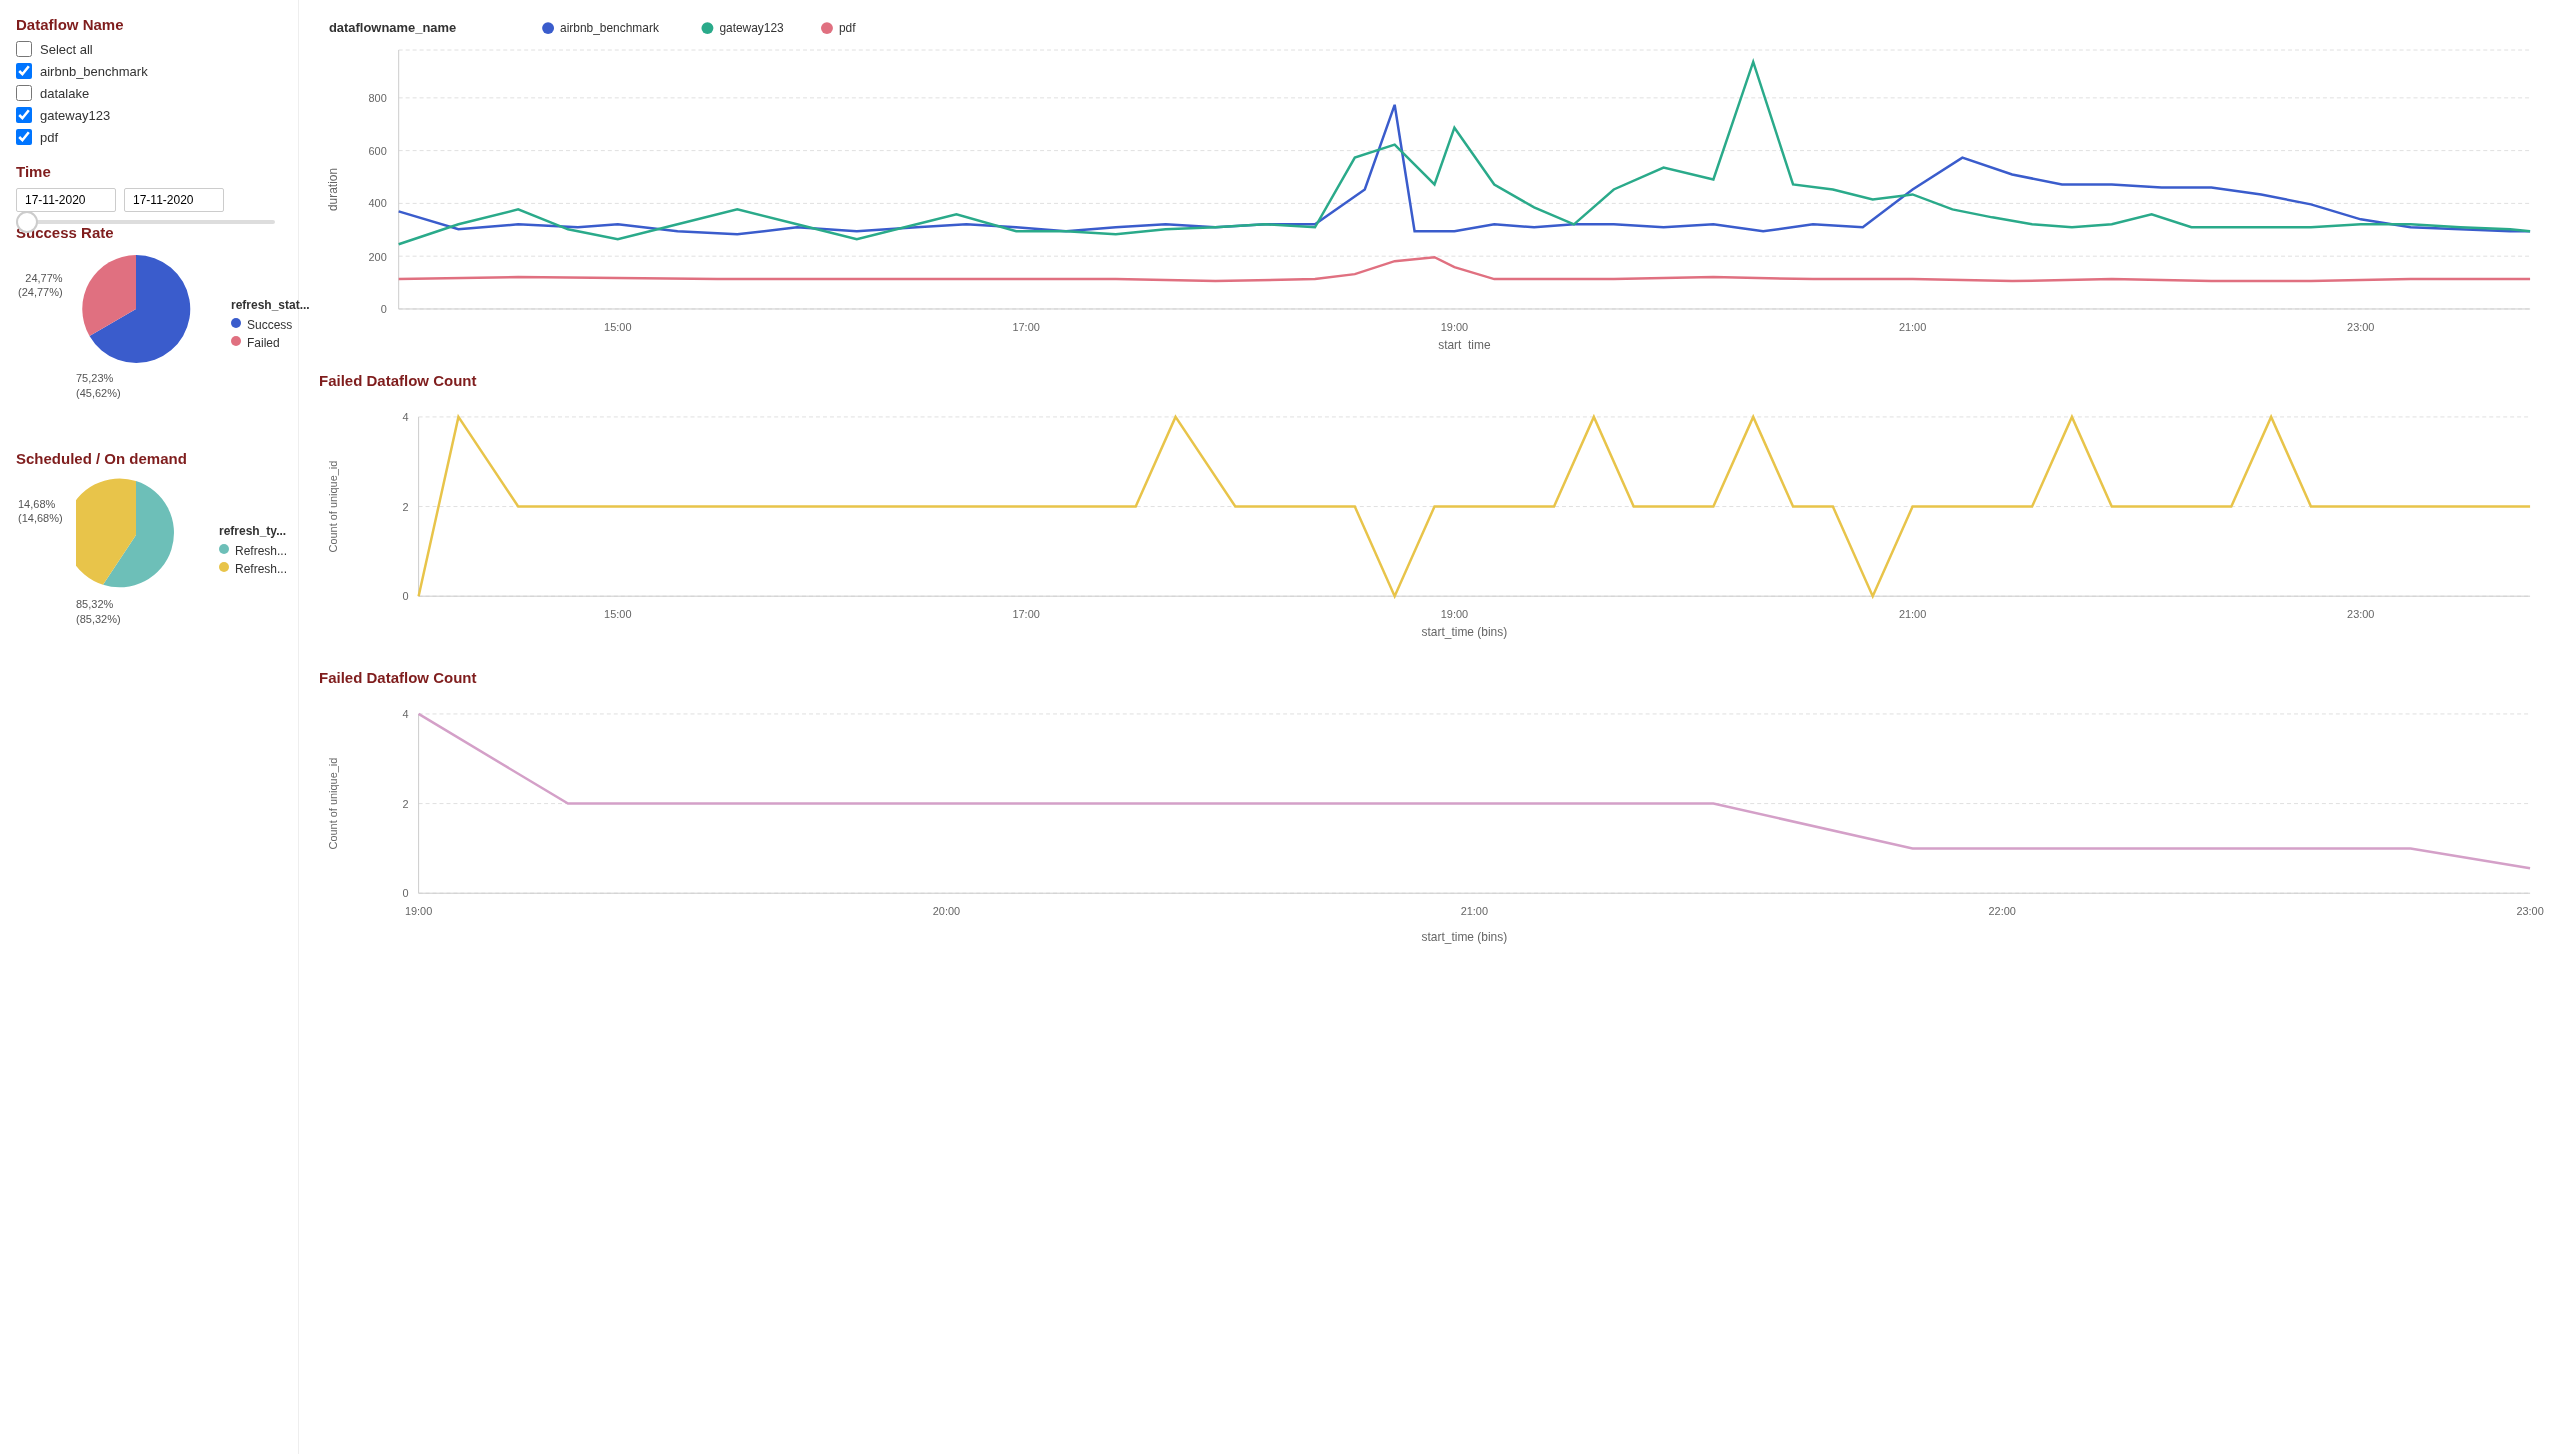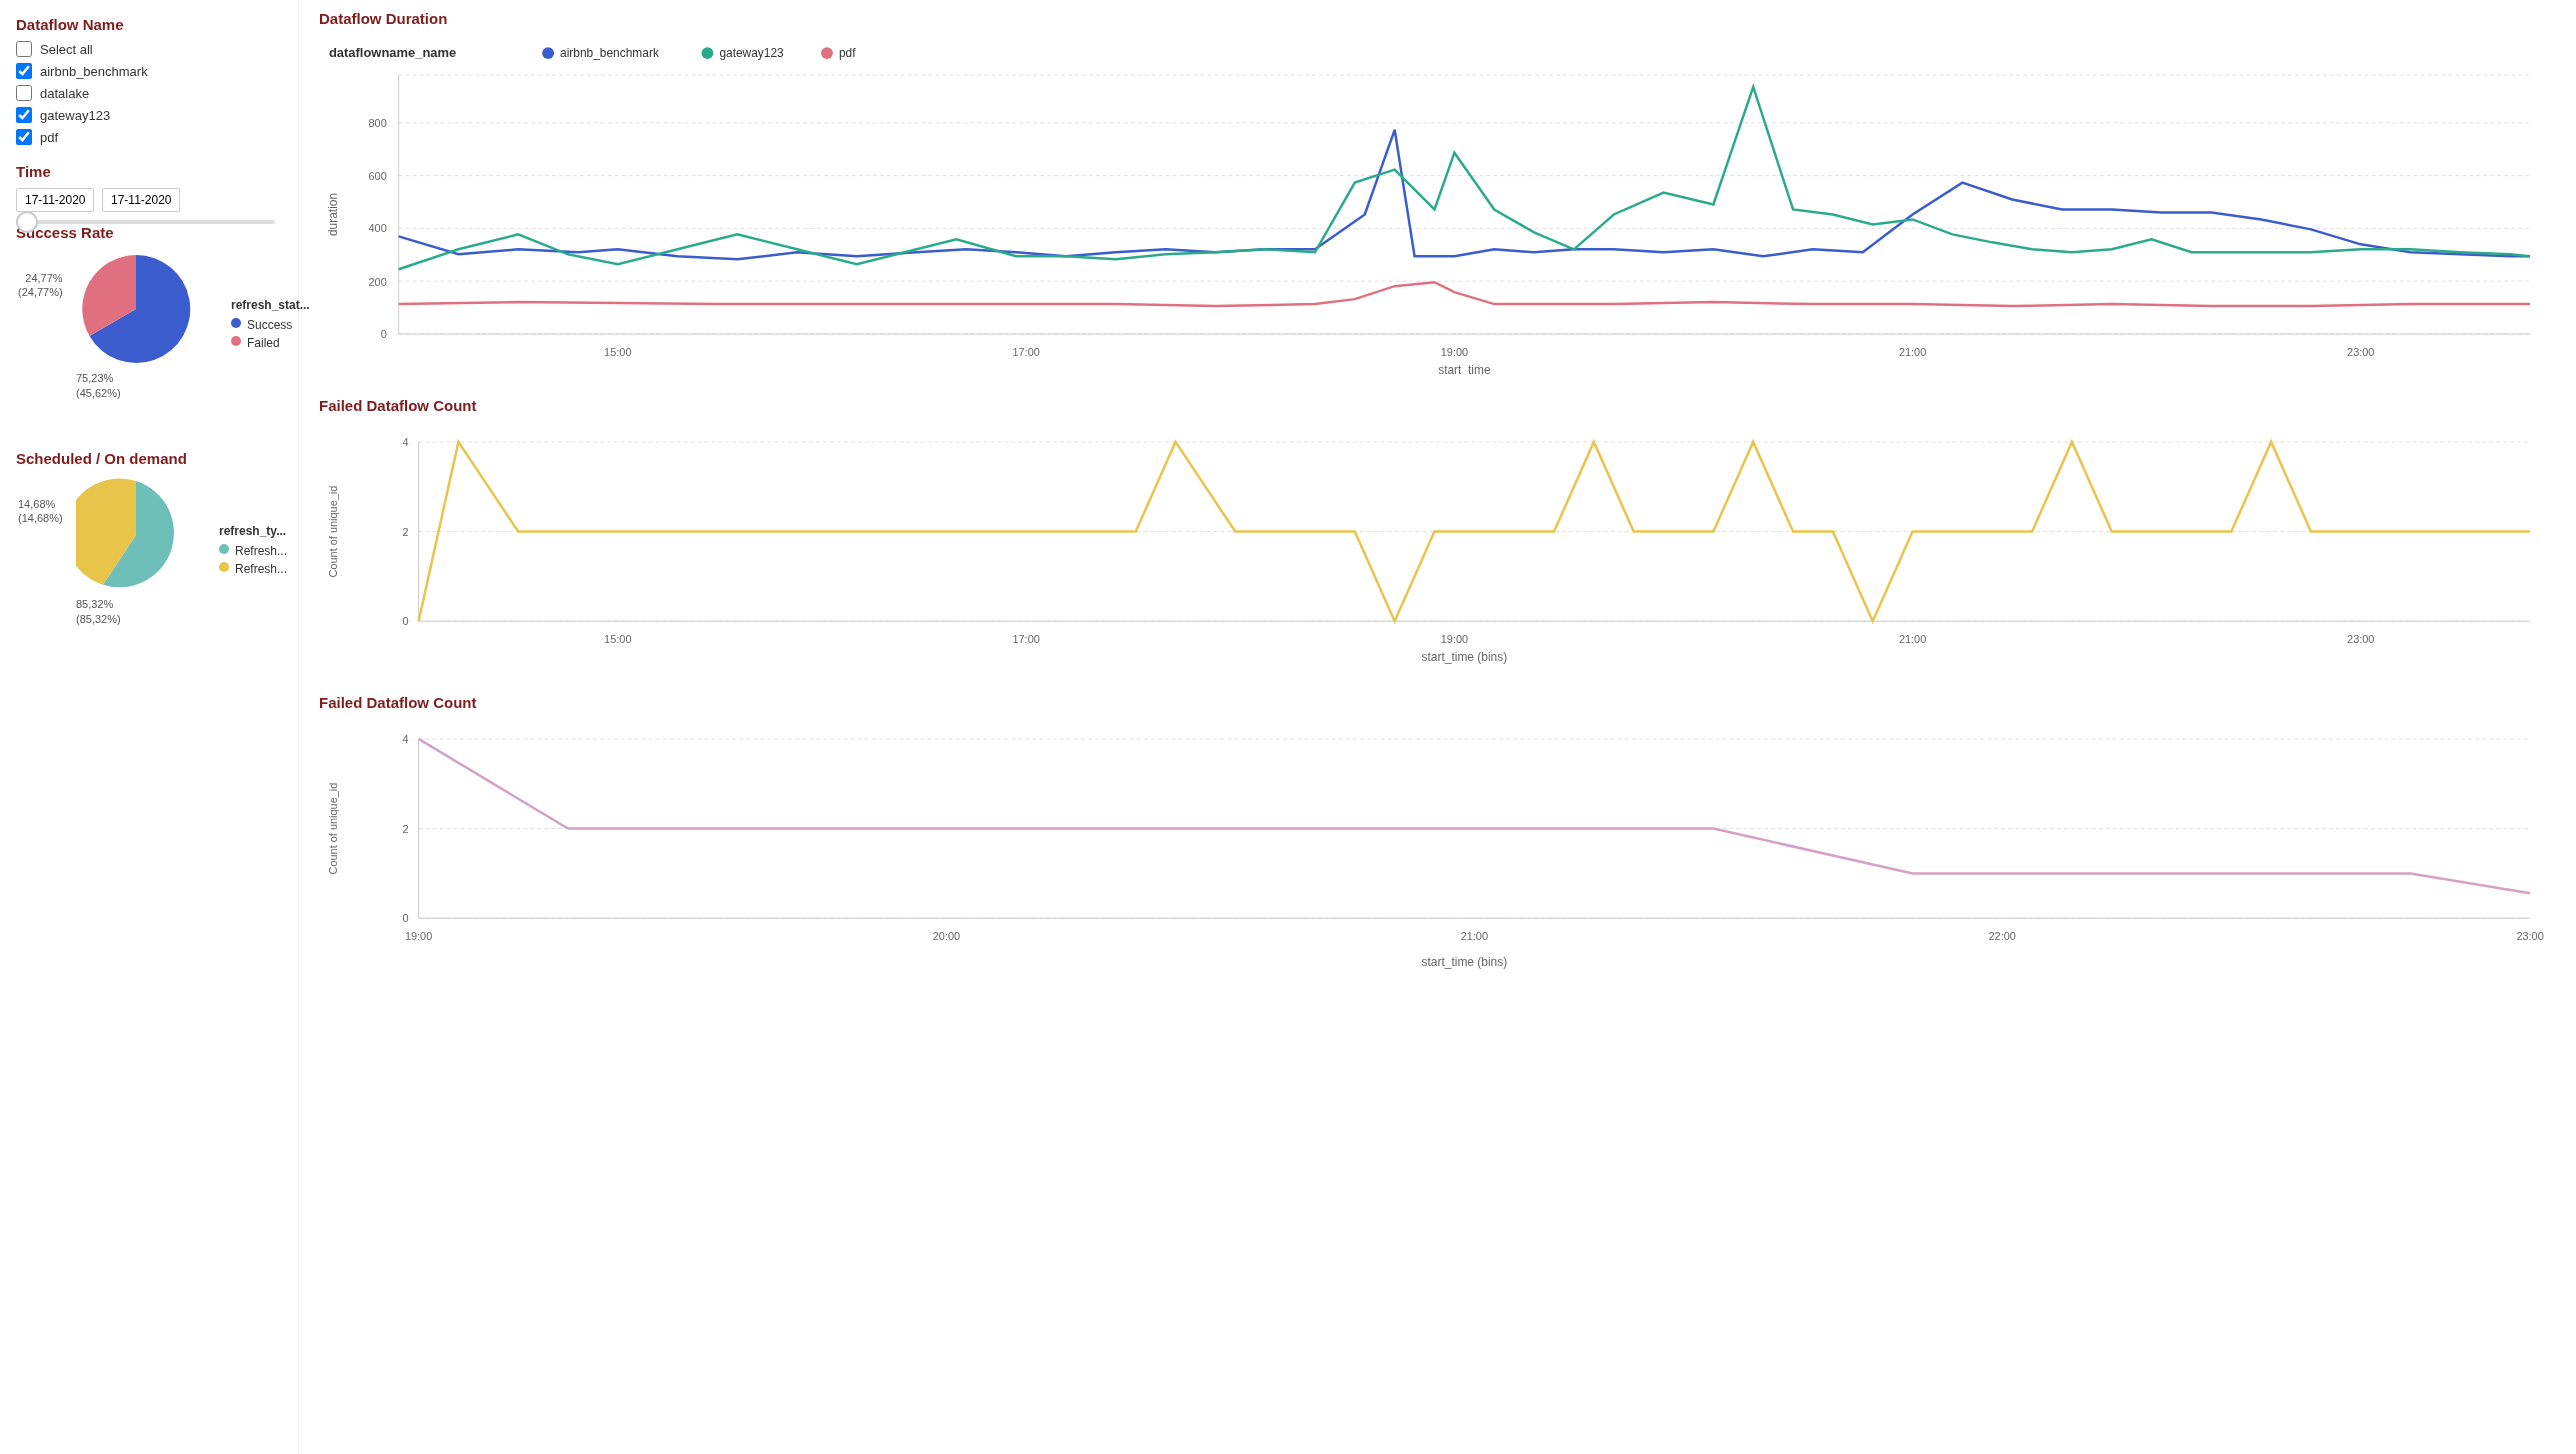--- a/index.html
+++ b/index.html
@@ -5,21 +5,21 @@
     * { box-sizing: border-box; margin: 0; padding: 0; }
     body { font-family: Arial, sans-serif; background: #fff; font-size: 13px; color: #333; }
     .layout { display: flex; width: 2576px; min-height: 1454px; }
     .sidebar { width: 299px; padding: 16px; flex-shrink: 0; border-right: 1px solid #eee; }
     .main { flex: 1; padding: 10px 20px; }
     .section-title { color: #7f1d1d; font-size: 15px; font-weight: bold; margin-bottom: 8px; }
     .checkbox-item { display: flex; align-items: flex-end; gap: 8px; margin-bottom: 6px; font-size: 13px; }
     .checkbox-item input[type=checkbox] { width: 16px; height: 16px; }
     .time-section { margin-top: 18px; }
     .time-inputs { display: flex; gap: 8px; margin: 8px 0; }
-    .time-input { border: 1px solid #ccc; padding: 4px 8px; font-size: 12px; border-radius: 2px; width: 78px; }
+    .time-input { border: 1px solid #ccc; padding: 4px 8px; font-size: 12px; border-radius: 2px; width: 100px; }
     .slider-container { margin-top: 8px; }
     .slider-track { width: 259px; height: 4px; background: #ddd; border-radius: 2px; position: relative; margin-top: 8px; }
     .slider-thumb { width: 22px; height: 22px; border-radius: 50%; border: 2px solid #ccc; background: #fff; position: absolute; left: 0; top: -9px; }
     .success-section { }
     .pie-container { display: flex; align-items: center; gap: 23px; margin-top: 8px; }
     .legend { font-size: 12px; }
     .legend-item { display: flex; align-items: flex-start; gap: 6px; margin-bottom: 4px; }
     .legend-dot { width: 10px; height: 10px; border-radius: 50%; flex-shrink: 0; }
     .legend-bold { font-weight: bold; font-size: 12px; margin-bottom: 6px; }
     .scheduled-section { margin-top: 48px; }
@@ -129,21 +129,20 @@
             <span>Refresh...</span>
           </div>
         </div>
       </div>
     </div>
   </div>
 
   <div class="main">
 
     <div class="chart-block">
-      <div class="section-title">Dataflow Duration</div>
       <svg width="2231" height="339" viewBox="0 0 2240 340">
 
         <text x="10" y="22" font-size="13" font-weight="bold" fill="#333">dataflowname_name</text>
         <circle cx="230" cy="18" r="6" fill="#3a5ccc"></circle>
         <text x="242" y="22" font-size="12" fill="#333">airbnb_benchmark</text>
         <circle cx="390" cy="18" r="6" fill="#2aaa8a"></circle>
         <text x="402" y="22" font-size="12" fill="#333">gateway123</text>
         <circle cx="510" cy="18" r="6" fill="#e07080"></circle>
         <text x="522" y="22" font-size="12" fill="#333">pdf</text>
 

